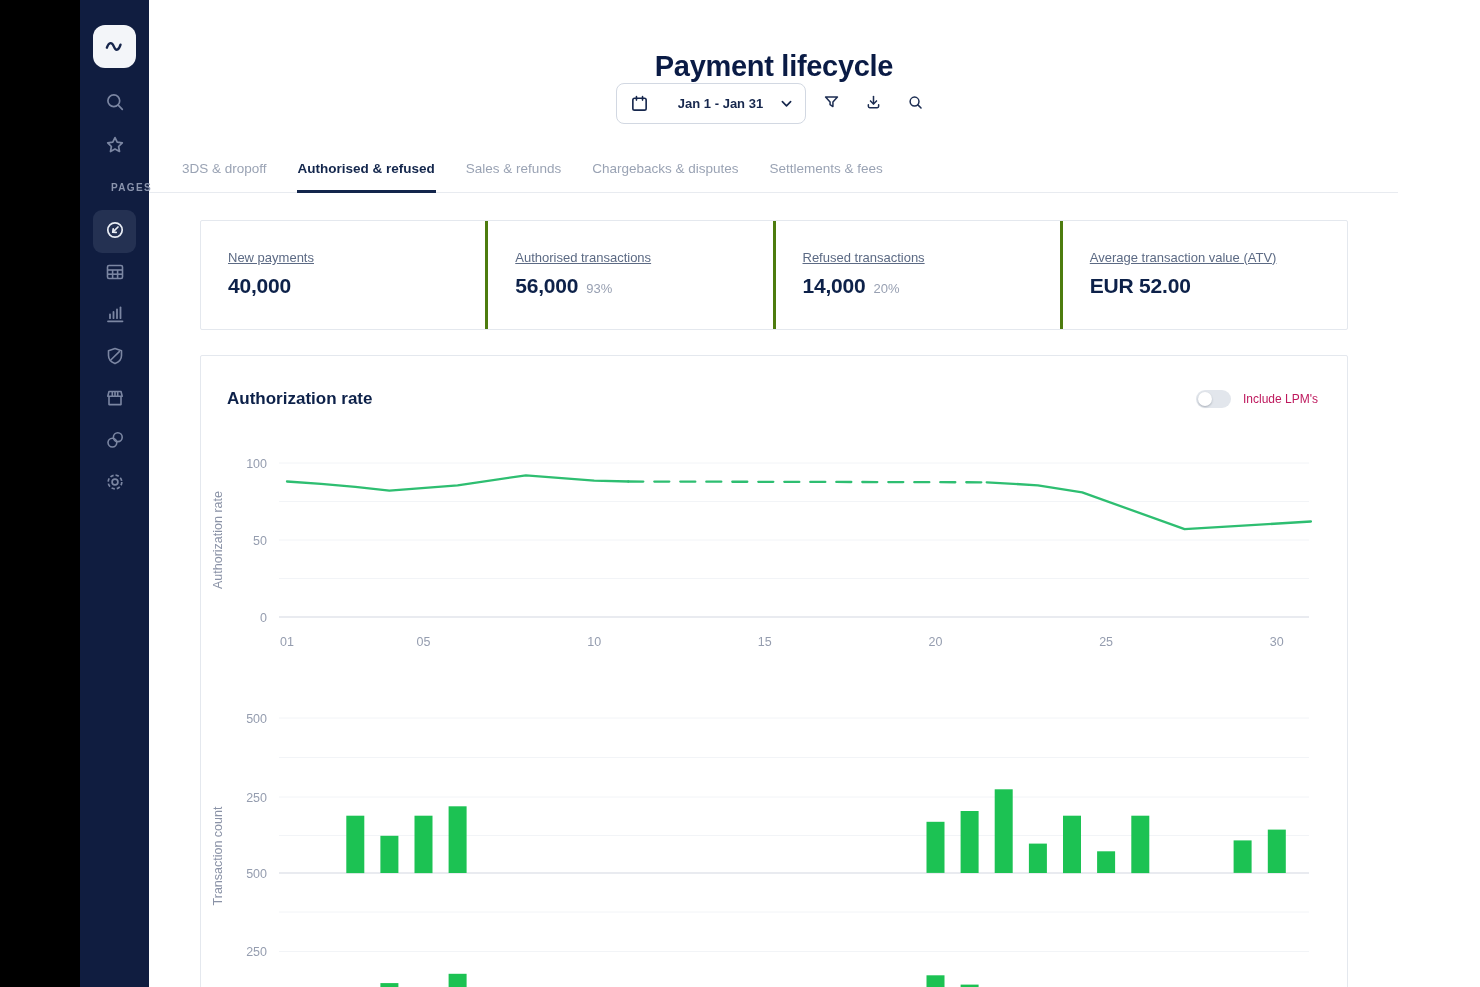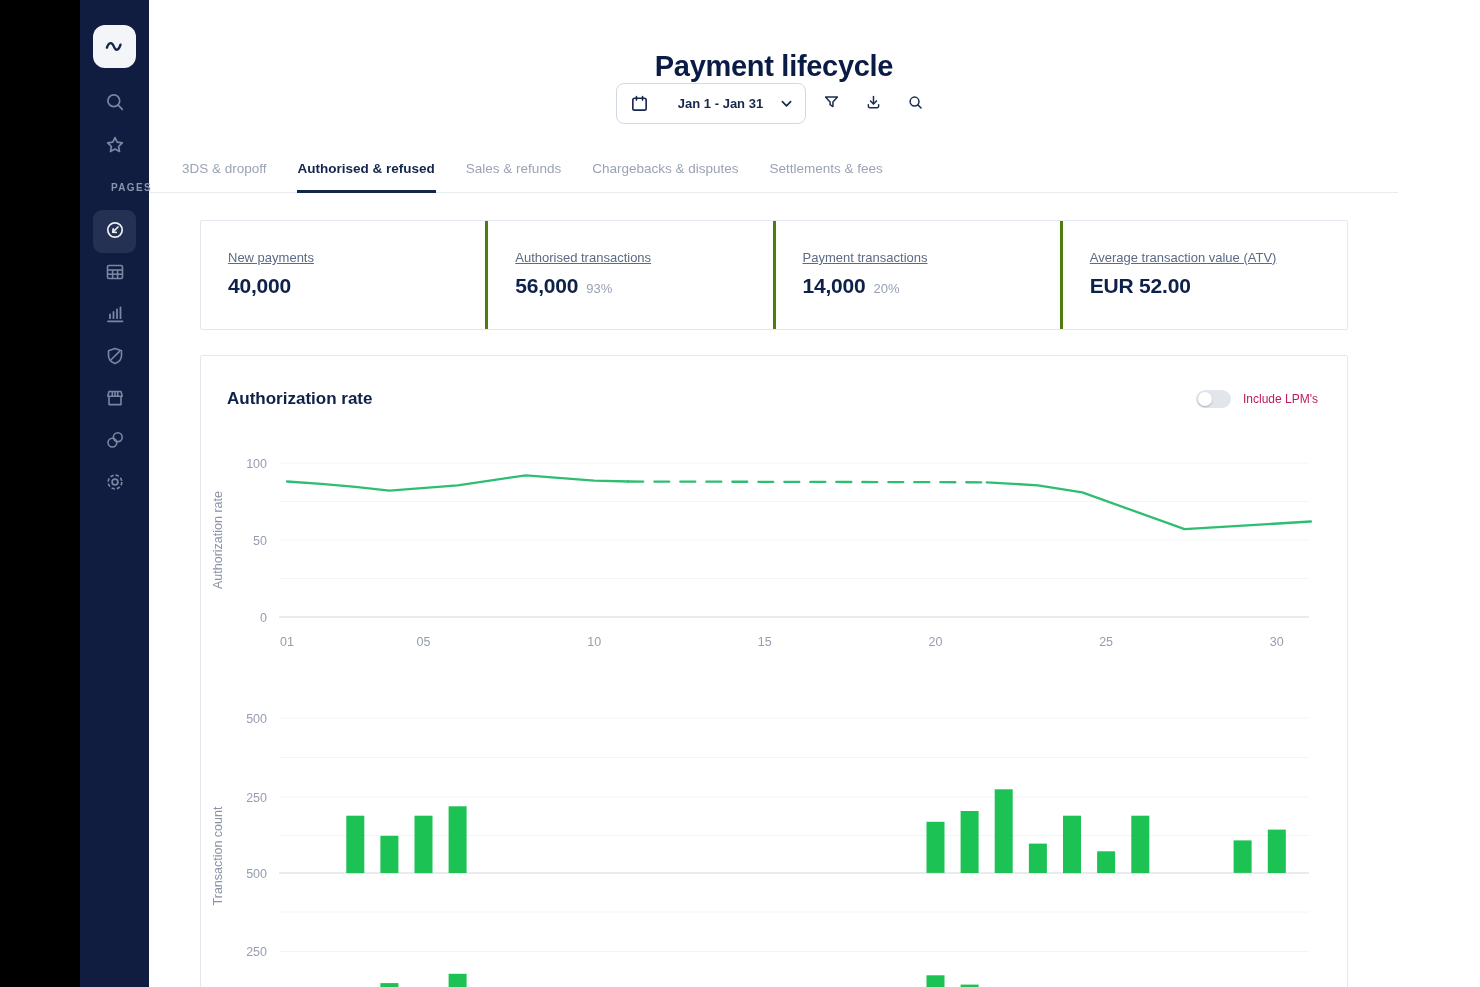--- a/index.html
+++ b/index.html
@@ -233,21 +233,21 @@
         </div>
       </div>
       <div class="stat-card">
         <div class="stat-label">Authorised transactions</div>
         <div class="stat-value-row">
           <span class="stat-value">56,000</span>
           <span class="stat-suffix">93%</span>
         </div>
       </div>
       <div class="stat-card">
-        <div class="stat-label">Payment transactions</div>
+        <div class="stat-label">Refused transactions</div>
         <div class="stat-value-row">
           <span class="stat-value">14,000</span>
           <span class="stat-suffix">20%</span>
         </div>
       </div>
       <div class="stat-card">
         <div class="stat-label">Average transaction value (ATV)</div>
         <div class="stat-value-row">
           <span class="stat-value">EUR 52.00</span>
           <span class="stat-suffix"></span>

